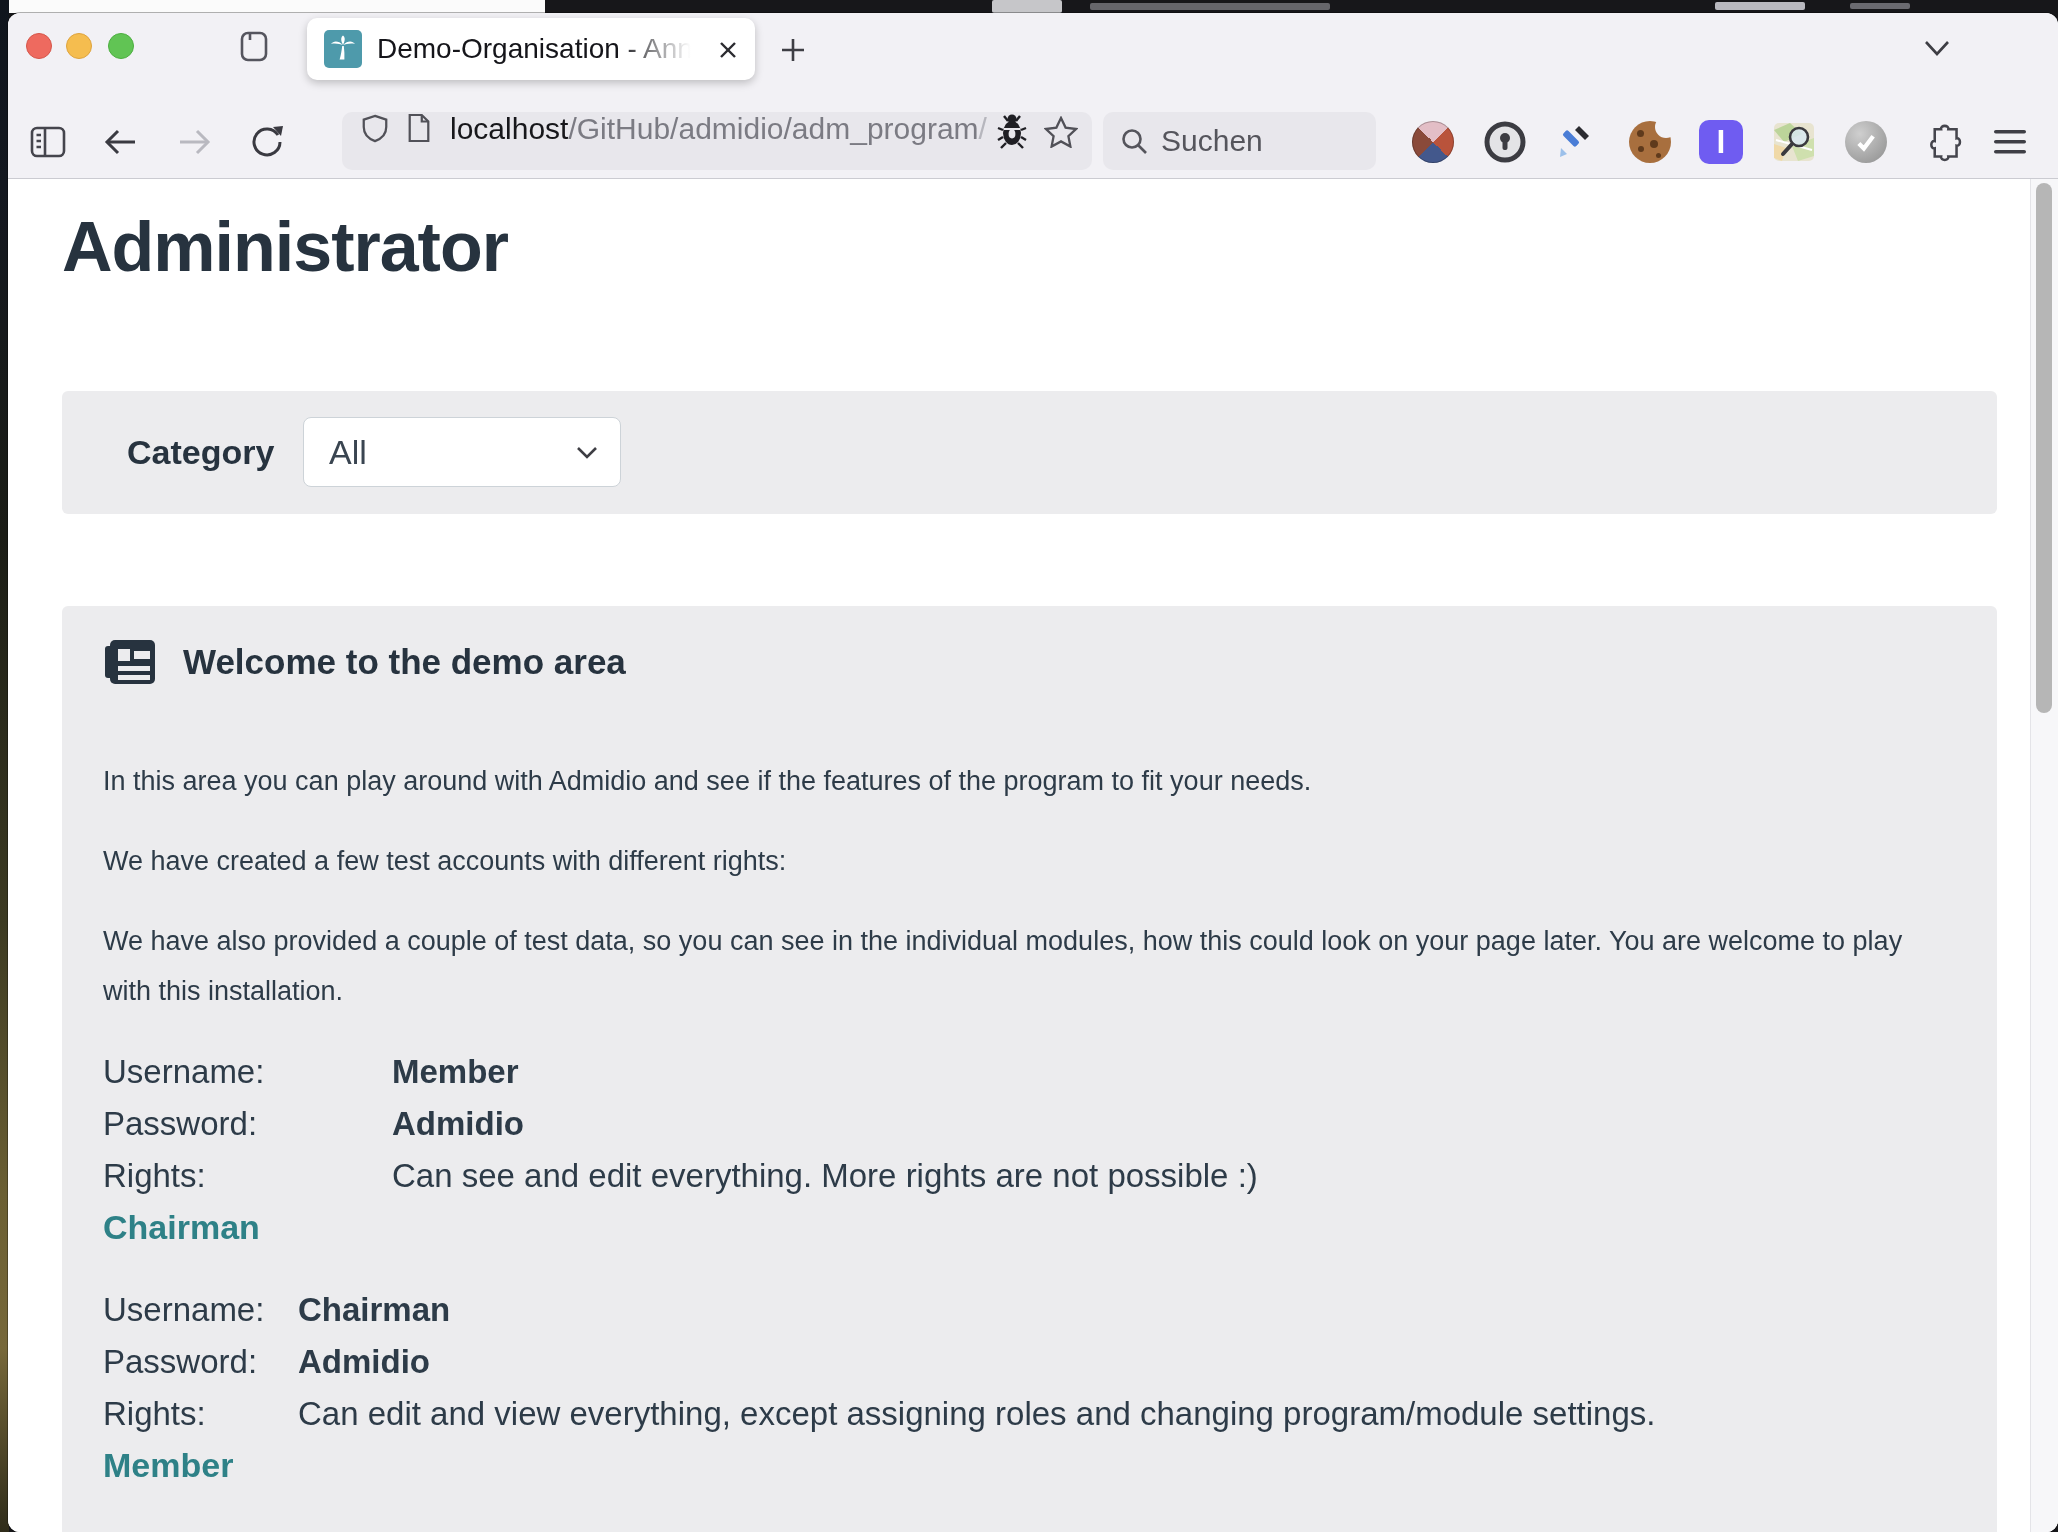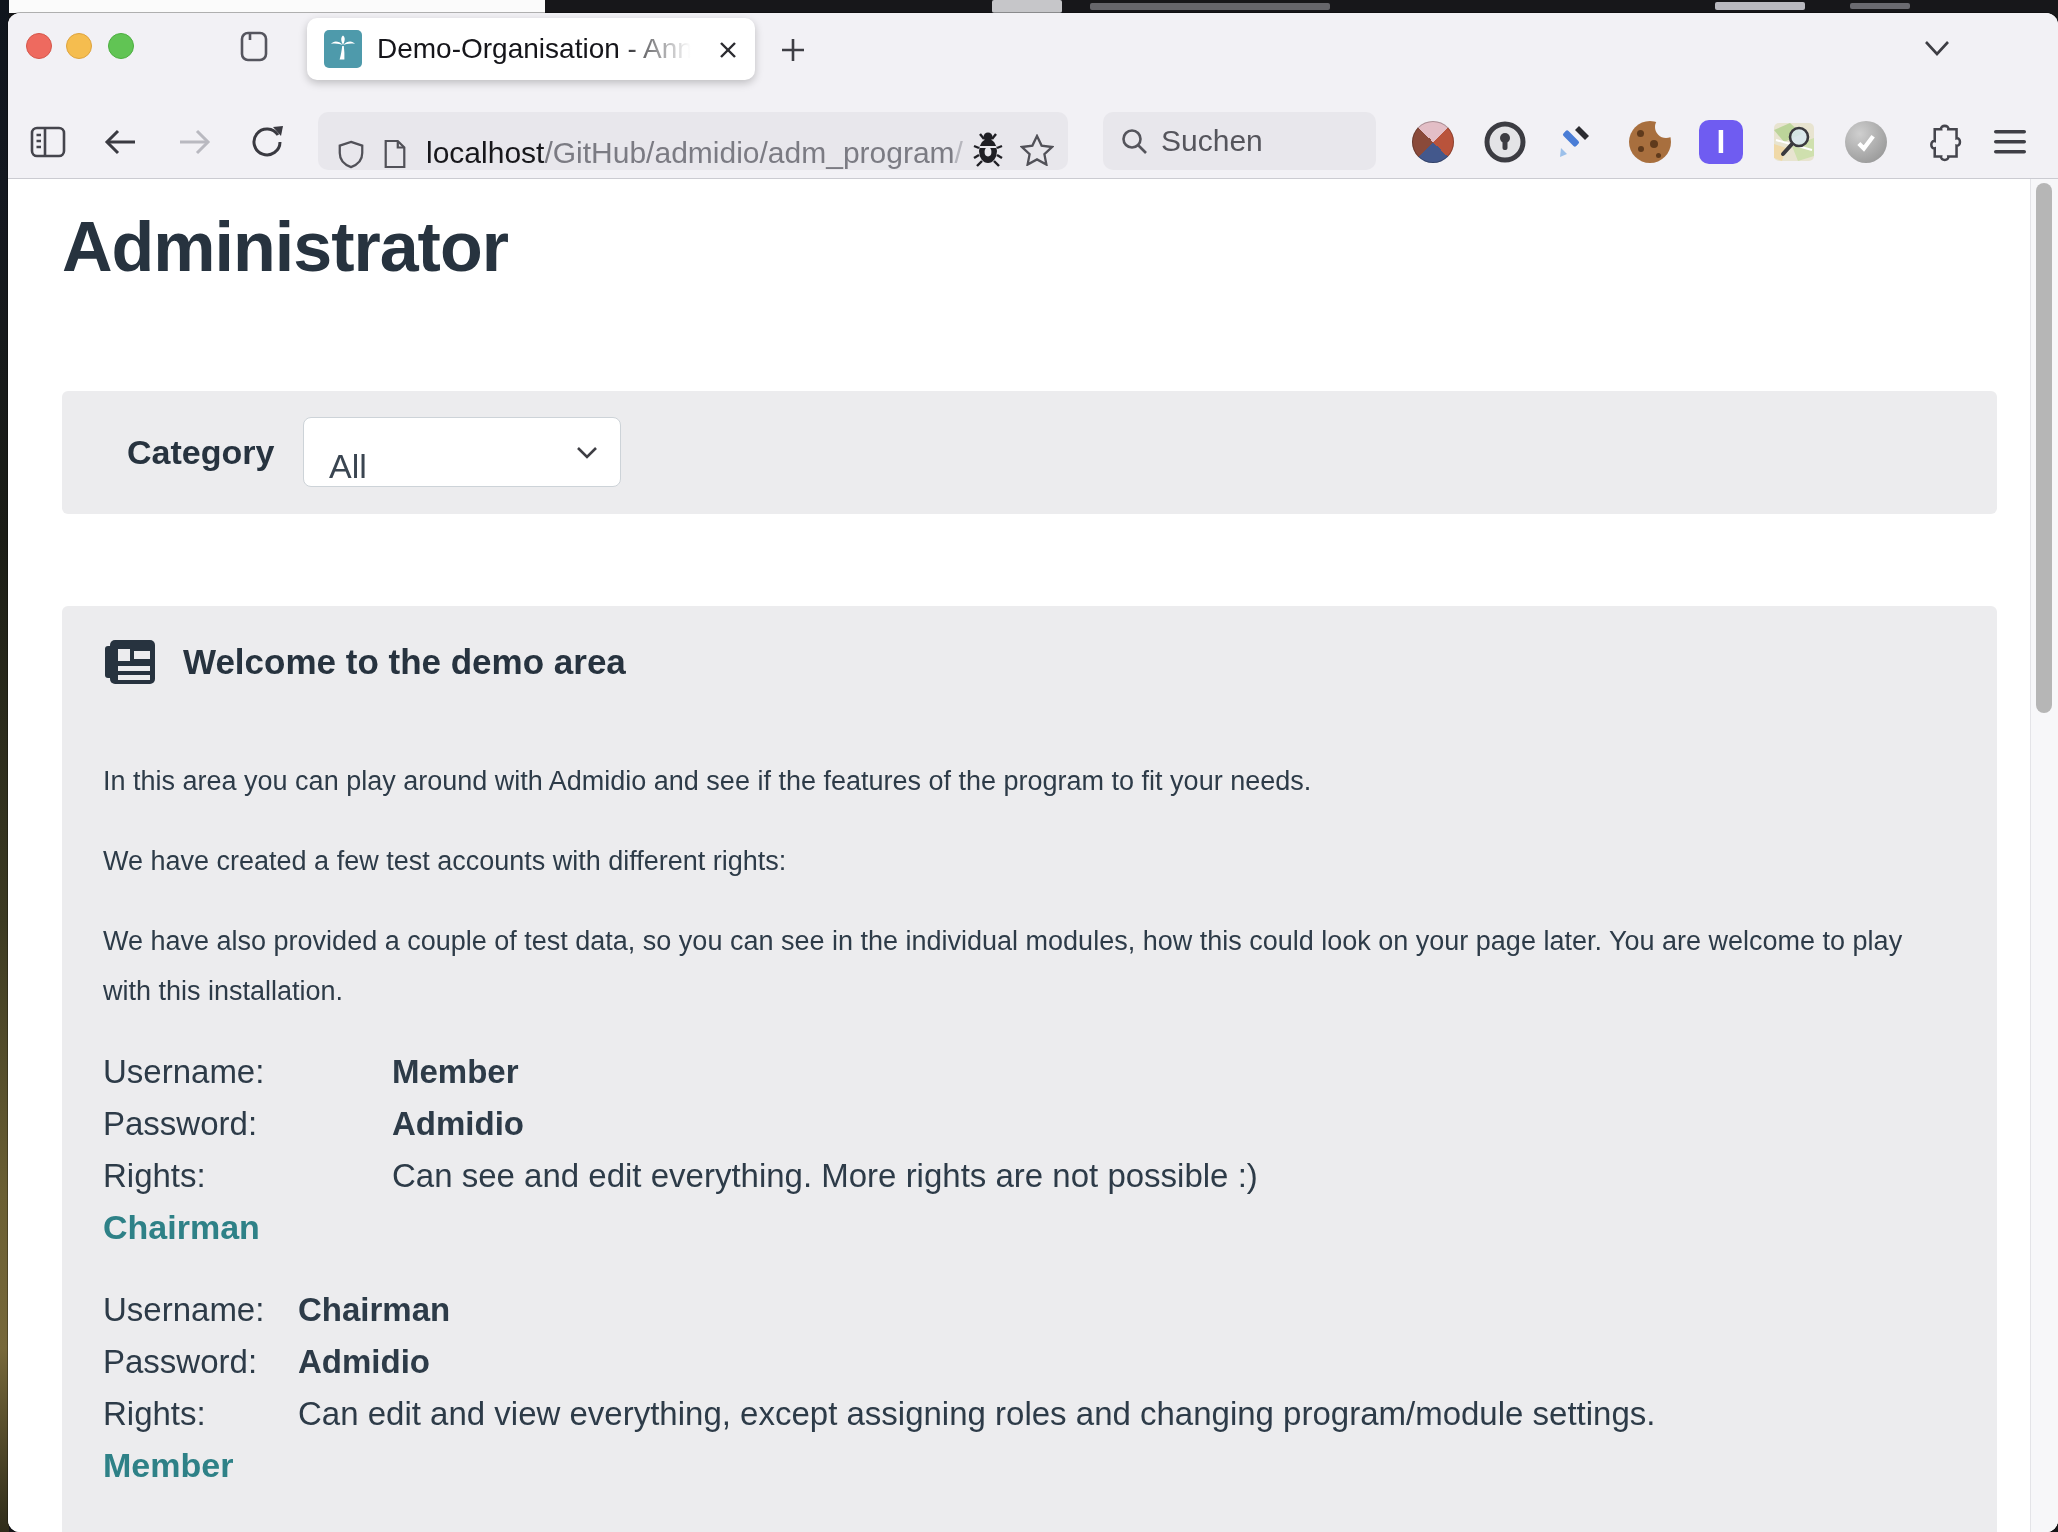--- a/index.html
+++ b/index.html
@@ -42,22 +42,22 @@
   .tab-title { font-size:28px; color:#15151a; white-space:nowrap; }
   .tab-fade { position:absolute; left:310px; top:0; width:92px; height:62px; background:linear-gradient(90deg, rgba(255,255,255,0), #fff 80%); }
   .tab-close { position:absolute; right:12px; top:17px; width:30px; height:30px; display:flex; align-items:center; justify-content:center; border-radius:6px; }
   .newtab-btn { position:absolute; left:765px; top:17px; width:40px; height:40px; display:flex; align-items:center; justify-content:center; border-radius:8px; }
   .tablist-btn { position:absolute; left:1908px; top:15px; width:42px; height:40px; display:flex; align-items:center; justify-content:center; border-radius:8px; }
 
   
   .toolbar { position:absolute; top:92px; left:0; width:100%; height:74px; background:#f2f1f5; border-bottom:1px solid #cbcbd1; }
   .nav-btn { position:absolute; top:14px; width:46px; height:46px; display:flex; align-items:center; justify-content:center; border-radius:8px; }
   .urlbar {
-    position:absolute; left:310px; top:7px; width:750px; height:58px;
-    background:#e8e7ec; border-radius:10px; display:flex; align-items:flex-end;
+    position:absolute; left:334px; top:7px; width:750px; height:58px;
+    background:#e8e7ec; border-radius:10px; display:flex; align-items:flex-start;
   }
   .urlbar .lead-icons { display:flex; align-items:center; gap:16px; padding-left:18px; }
   .url-text { margin-left:18px; font-size:30px; white-space:nowrap; }
   .url-host { color:#17171b; }
   .url-path { color:#7b7b83; }
   .url-slash { color:#b6b6bd; }
   .url-trail { position:absolute; right:14px; display:flex; align-items:center; gap:14px; }
   .searchbar {
     position:absolute; left:1095px; top:7px; width:273px; height:58px;
     background:#e8e7ec; border-radius:10px; display:flex; align-items:center; padding-left:16px; gap:12px;
@@ -76,21 +76,21 @@
 
   
   .content { position:absolute; top:166px; left:0; width:100%; height:1353px; background:#fff; overflow:hidden; }
   .page-title { position:absolute; left:54px; top:28px; font-size:70px; font-weight:600; color:#27333f; line-height:80px; letter-spacing:-1px; }
 
   .filter-panel { position:absolute; left:54px; top:212px; width:1935px; height:123px; background:#ececee; border-radius:6px; display:flex; align-items:center; }
   .filter-label { margin-left:65px; font-size:34px; font-weight:bold; color:#27333f; }
   .select-box {
     position:absolute; left:241px; top:26px; width:318px; height:70px;
     background:#fff; border:1px solid #cdd3d8; border-radius:8px;
-    display:flex; align-items:flex-end; padding-left:25px; font-size:34px; color:#3a4551;
+    display:flex; align-items:center; padding-left:25px; font-size:34px; color:#3a4551;
   }
   .select-box .chev { position:absolute; right:22px; top:28px; }
 
   .card { position:absolute; left:54px; top:427px; width:1935px; height:1100px; background:#ececee; border-radius:6px; padding:28px 40px 0 41px; }
   .card-header { height:56px; display:flex; align-items:center; gap:26px; margin-bottom:66px; }
   .card-title { font-size:35px; font-weight:bold; color:#27333f; }
   .card p { font-size:27px; line-height:50px; color:#2d3b48; margin:0 0 30px; max-width:1860px; }
   .account-heading { font-size:34px; font-weight:bold; color:#2e8187; line-height:50px; margin:0 0 32px; }
   .acct-rows { margin:0 0 0; }
   .acct-row { display:flex; font-size:33px; line-height:52px; color:#2d3b48; }

